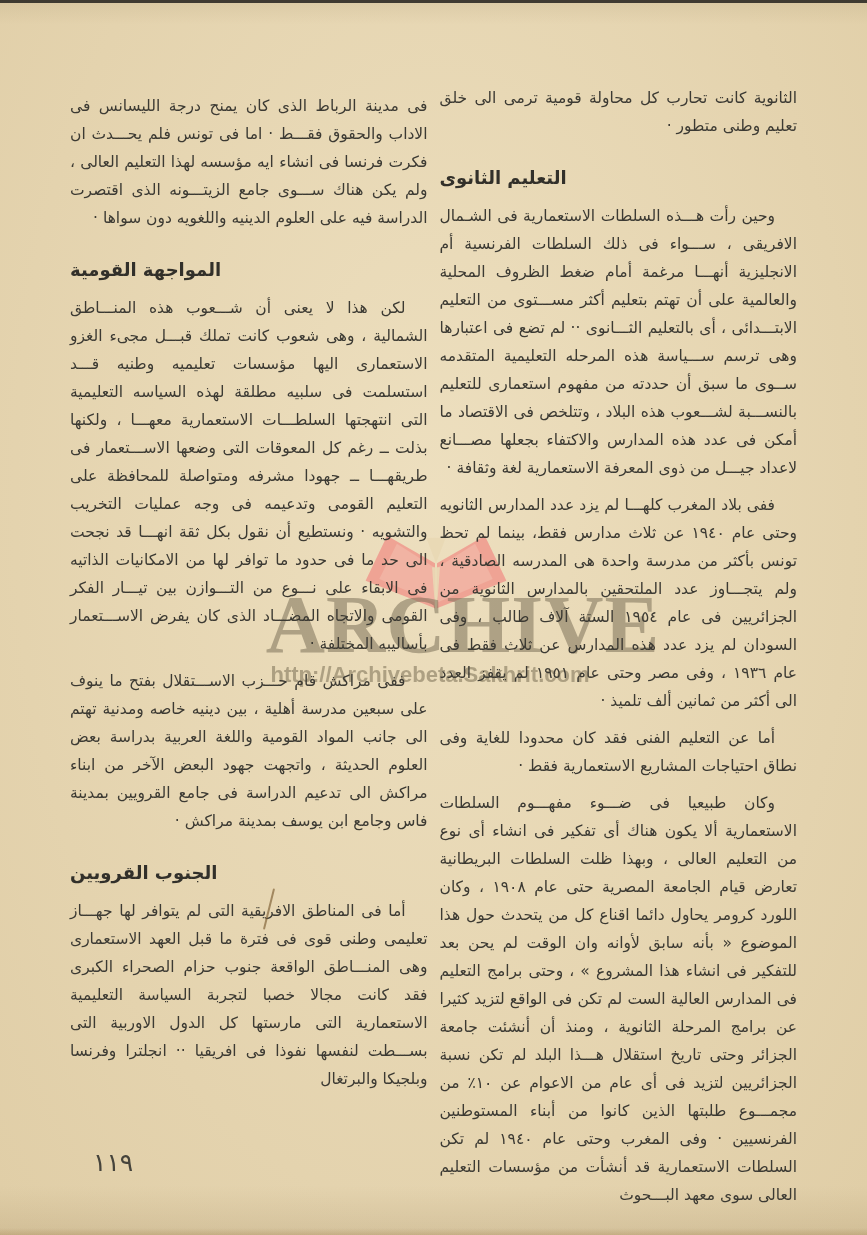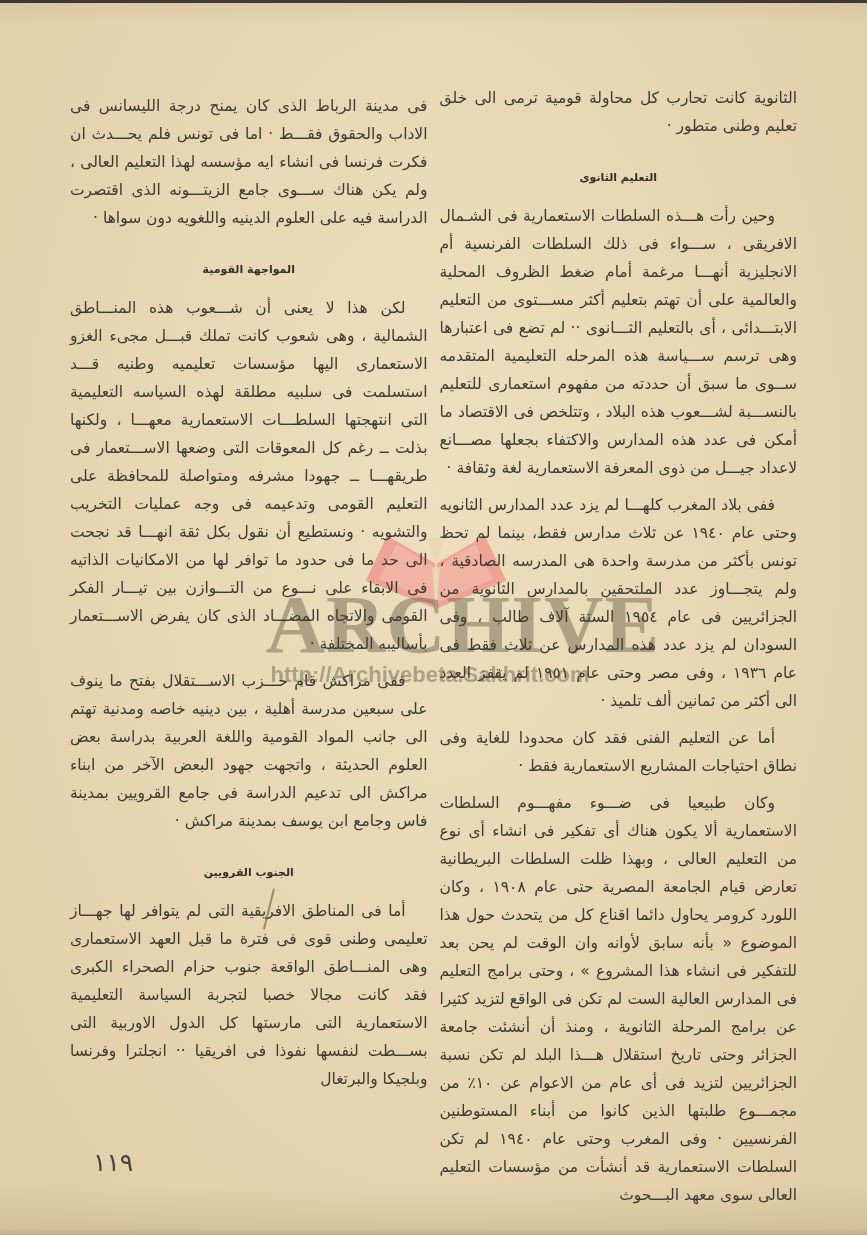--- a/index.html
+++ b/index.html
@@ -40,25 +40,25 @@
     line-height:28px;
     text-align:justify;
   }
   .col--left{padding-top:8px;}
   .col p{
     margin:0 0 9px 0;
     text-indent:22px;
   }
   .col p.cont{text-indent:0;}
   .col h2{
-    font-size:11px;
+    font-size:18px;
     font-weight:bold;
     color:#32302a;
     margin:24px 0 10px 0;
-    text-align:center;
+    text-align:left;
   }
   .col h2:first-child{margin-top:0;}
   
   .watermark{
     position:absolute;left:0;top:0;width:867px;height:1032px;
     z-index:1;pointer-events:none;
   }
   .wm-logo{
     position:absolute;left:357px;top:530px;width:158px;height:88px;
   }

